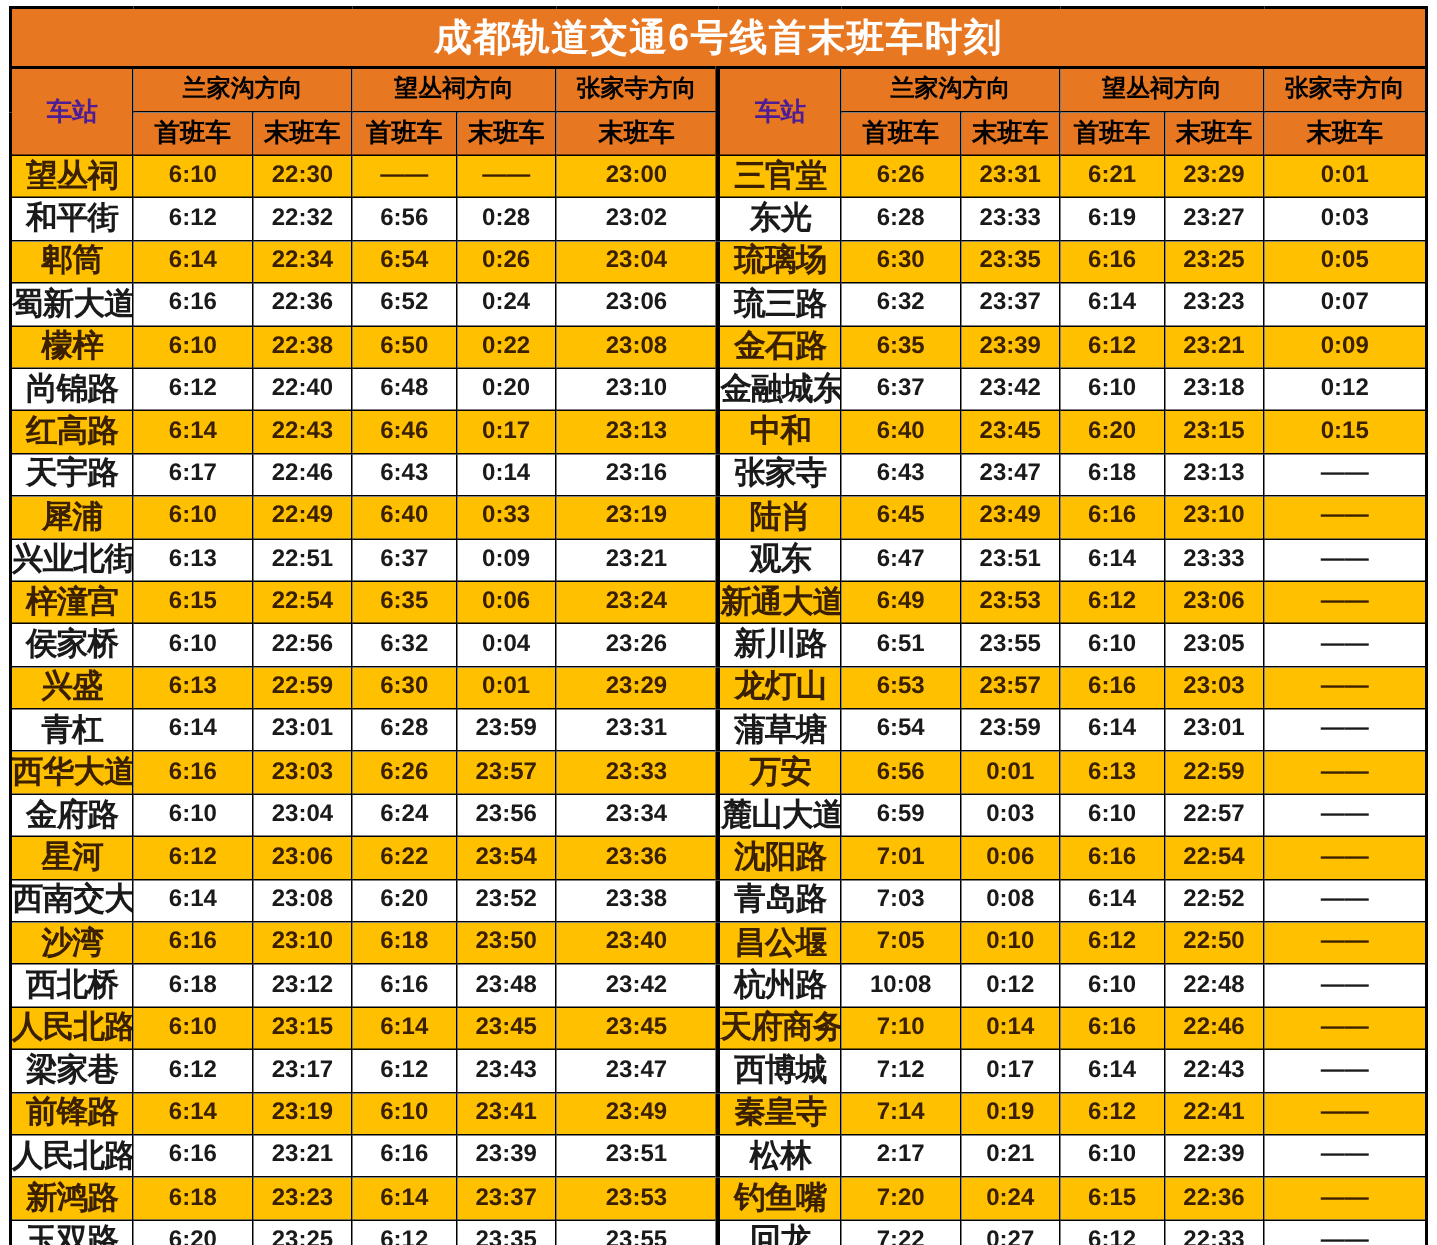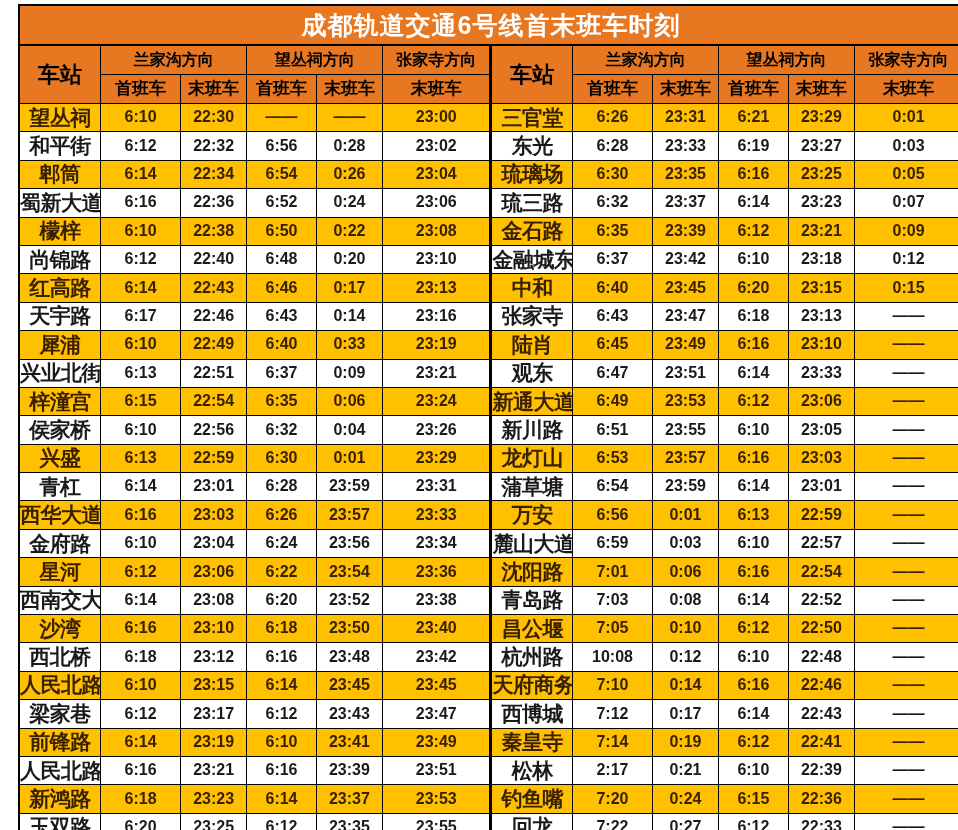--- a/index.html
+++ b/index.html
@@ -13,21 +13,21 @@
     height: 830px;
     overflow: hidden;
     font-family: "Liberation Sans", "DejaVu Sans", sans-serif;
   }
   #sheet {
     width: 958px;
     height: 830px;
     box-sizing: border-box;
     position: relative;
     background: #ffffff;
-    padding: 4px 6px 4px 18px;
+    padding: 4px 6px 4px 6px;
   }
   table.tt {
     border-collapse: collapse;
     table-layout: fixed;
     width: 946px;
     border: 2px solid #000000;
   }
   table.tt td, table.tt th {
     border: 1px solid #000000;
     padding: 0;
@@ -53,22 +53,22 @@
 
   
   .hdr {
     background: #E87722;
     color: #000000;
     font-size: 16px;
     height: 28px;
   }
   .hdr-station {
     background: #E87722;
-    color: #000000;
-    font-size: 22px;
+    color: #4c1d95;
+    font-size: 17px;
     height: 56px;
   }
   .hdr-dir { font-size: 16px; height: 28px; }
   .hdr-sub { font-size: 17px; height: 28px; }
 
   
   .midsep {
     border-left: 3px solid #000000 !important;
   }
 

